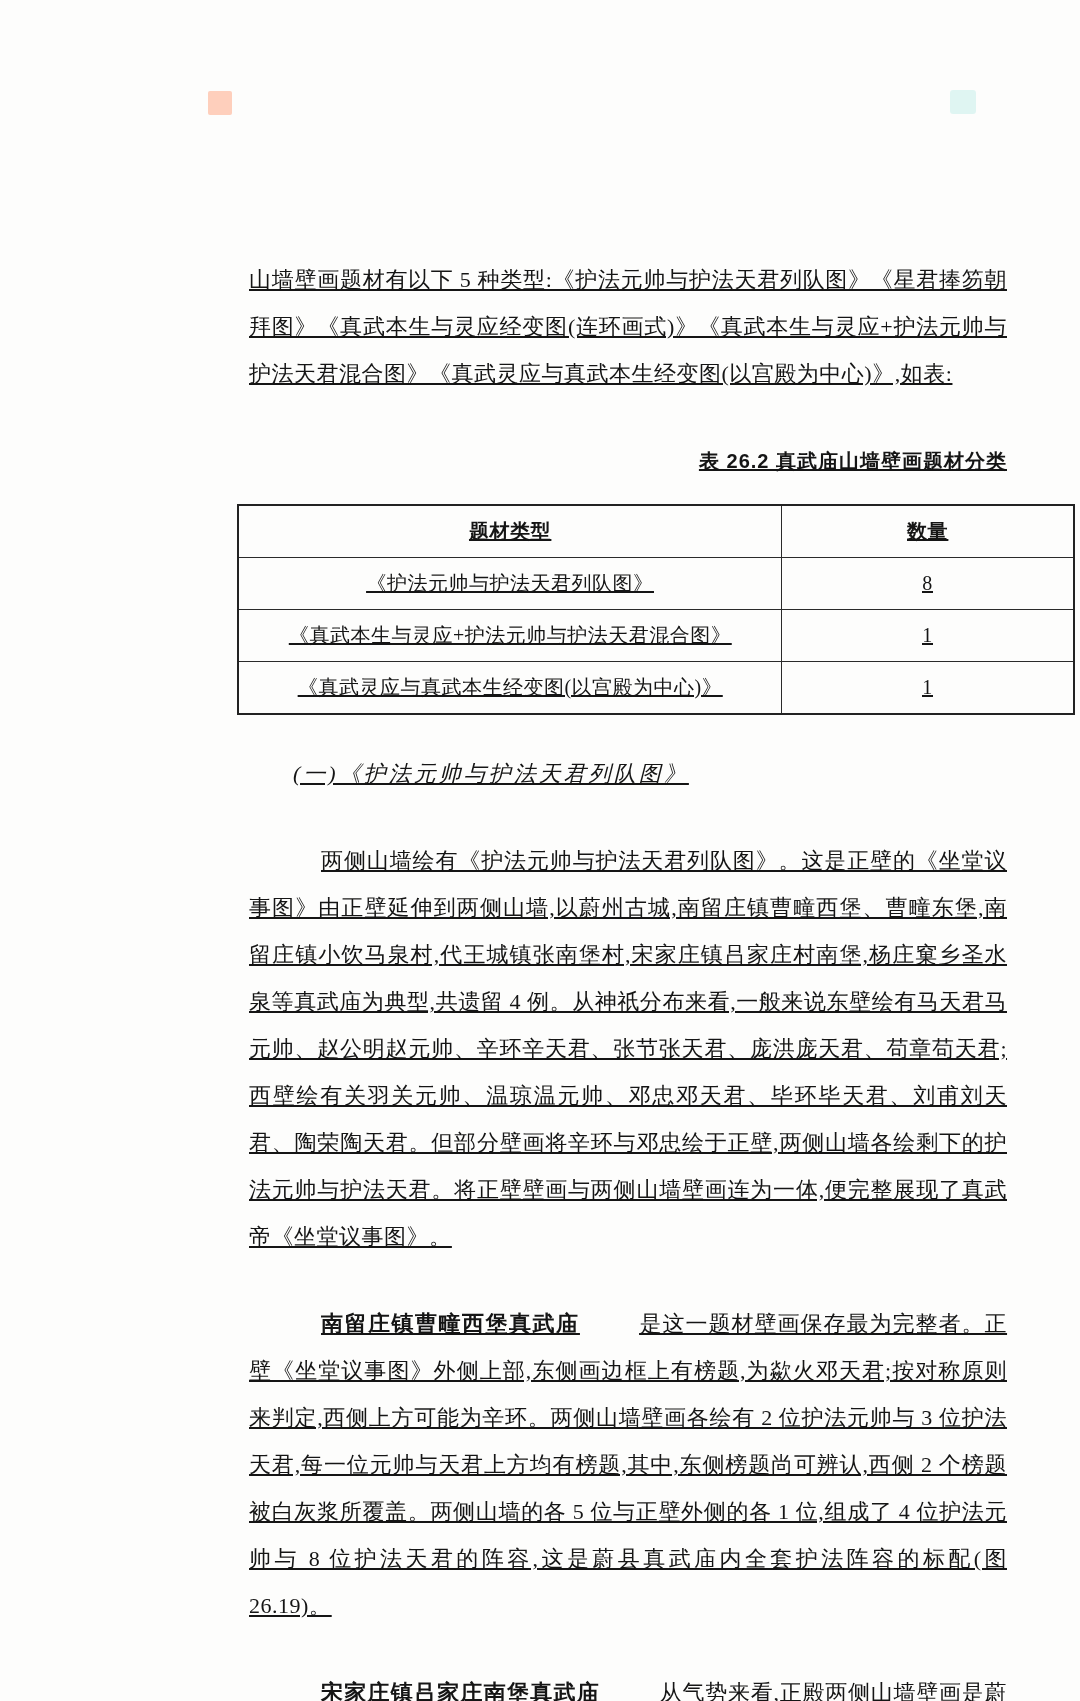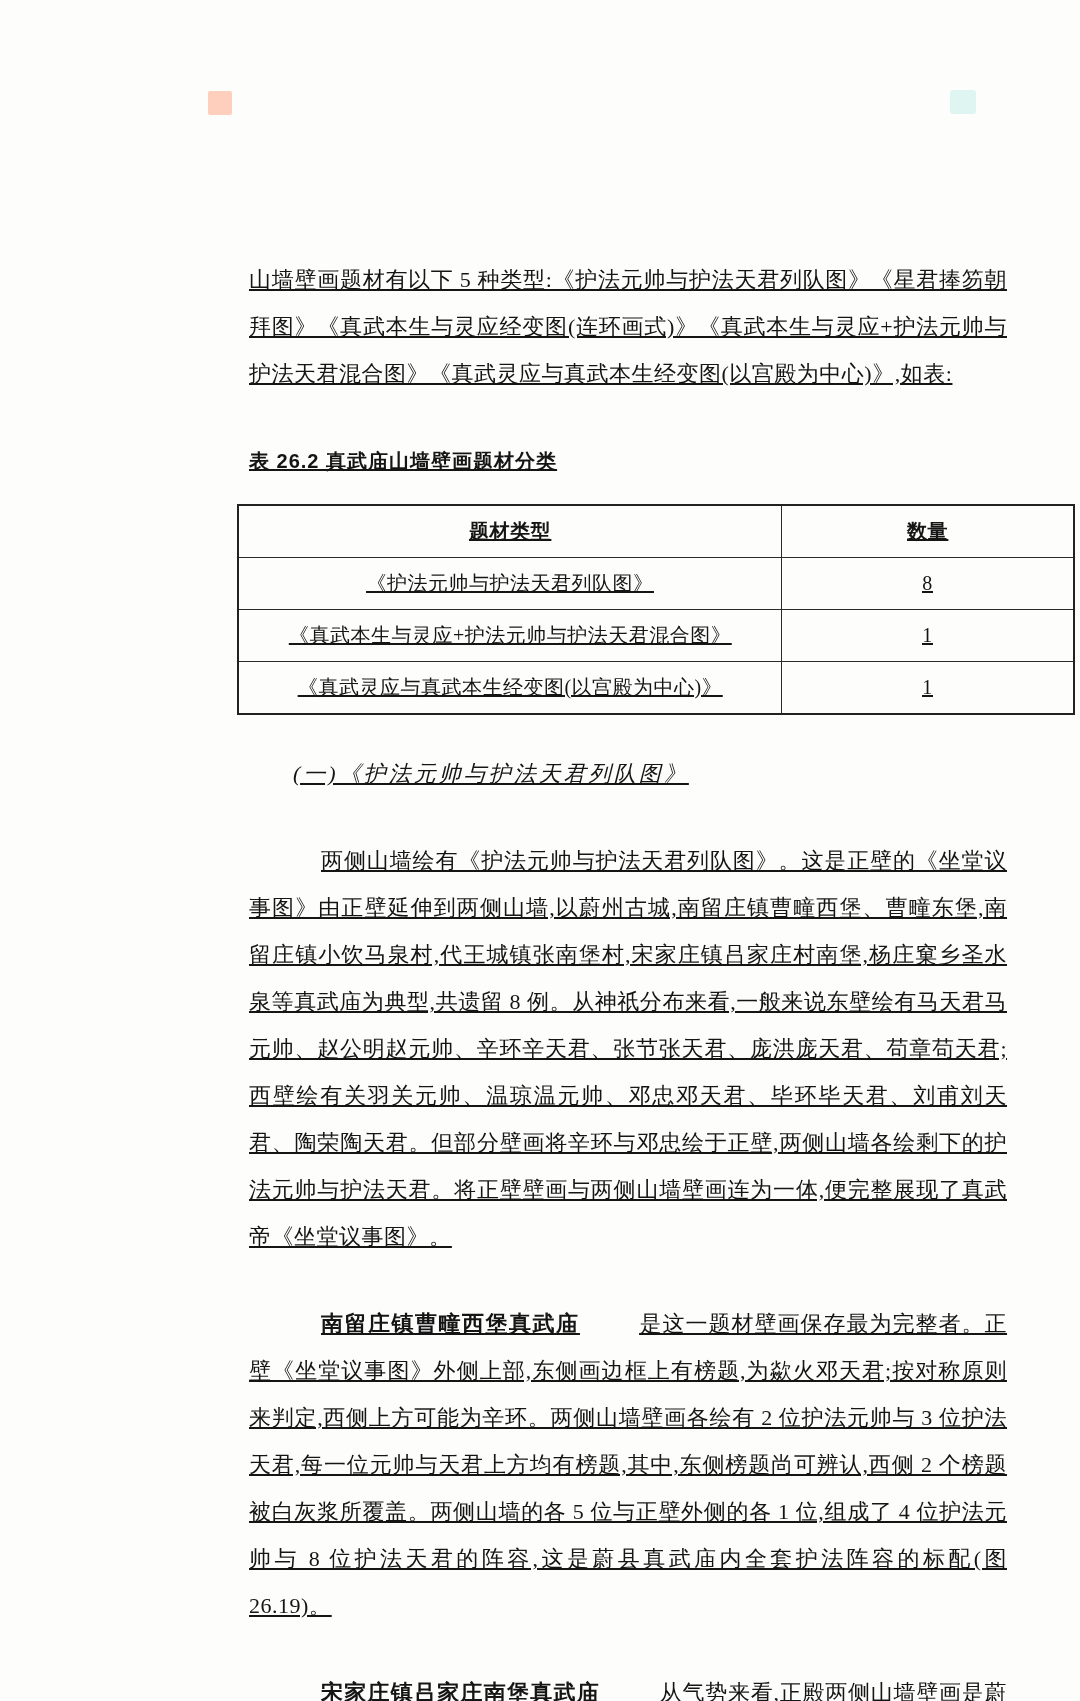--- a/index.html
+++ b/index.html
@@ -30,21 +30,21 @@
   p.indent{ text-indent:2em; }
   .lead{
     font-family:"Liberation Sans","DejaVu Sans",sans-serif;
     font-weight:bold;
     letter-spacing:1px;
     margin-right:.9em;
   }
 
   .table-caption{
     margin-top:27px;
-    text-align:left;
+    text-align:right;
     font-weight:bold;
     font-size:20px;
     letter-spacing:1px;
     font-family:"Liberation Sans","DejaVu Sans",sans-serif;
   }
   table.subject-table{
     margin-top:17px;
     width:838px;
     border-collapse:collapse;
     font-size:20px;
@@ -112,21 +112,21 @@
       </tr>
       <tr>
         <td>《真武灵应与真武本生经变图(以宫殿为中心)》</td>
         <td>1</td>
       </tr>
     </tbody>
       </table>
 
     <p class="section-heading">(一)《护法元帅与护法天君列队图》</p>
 
-    <p class="body-line indent"><span>两侧山墙绘有《护法元帅与护法天君列队图》。这是正壁的《坐堂议事图》由正壁延伸到两侧山墙,以蔚州古城,南留庄镇曹疃西堡、曹疃东堡,南留庄镇小饮马泉村,代王城镇张南堡村,宋家庄镇吕家庄村南堡,杨庄窠乡圣水泉等真武庙为典型,共遗留 8 例。从神祇分布来看,一般来说东壁绘有马天君马元帅、赵公明赵元帅、辛环辛天君、张节张天君、庞洪庞天君、苟章苟天君;西壁绘有关羽关元帅、温琼温元帅、邓忠邓天君、毕环毕天君、刘甫刘天君、陶荣陶天君。但部分壁画将辛环与邓忠绘于正壁,两侧山墙各绘剩下的护法元帅与护法天君。将正壁壁画与两侧山墙壁画连为一体,便完整展现了真武帝《坐堂议事图》。</span></p>
+    <p class="body-line indent"><span>两侧山墙绘有《护法元帅与护法天君列队图》。这是正壁的《坐堂议事图》由正壁延伸到两侧山墙,以蔚州古城,南留庄镇曹疃西堡、曹疃东堡,南留庄镇小饮马泉村,代王城镇张南堡村,宋家庄镇吕家庄村南堡,杨庄窠乡圣水泉等真武庙为典型,共遗留 4 例。从神祇分布来看,一般来说东壁绘有马天君马元帅、赵公明赵元帅、辛环辛天君、张节张天君、庞洪庞天君、苟章苟天君;西壁绘有关羽关元帅、温琼温元帅、邓忠邓天君、毕环毕天君、刘甫刘天君、陶荣陶天君。但部分壁画将辛环与邓忠绘于正壁,两侧山墙各绘剩下的护法元帅与护法天君。将正壁壁画与两侧山墙壁画连为一体,便完整展现了真武帝《坐堂议事图》。</span></p>
 
     <p class="body-line indent"><span class="lead">南留庄镇曹疃西堡真武庙</span><span>是这一题材壁画保存最为完整者。正壁《坐堂议事图》外侧上部,东侧画边框上有榜题,为歘火邓天君;按对称原则来判定,西侧上方可能为辛环。两侧山墙壁画各绘有 2 位护法元帅与 3 位护法天君,每一位元帅与天君上方均有榜题,其中,东侧榜题尚可辨认,西侧 2 个榜题被白灰浆所覆盖。两侧山墙的各 5 位与正壁外侧的各 1 位,组成了 4 位护法元帅与 8 位护法天君的阵容,这是蔚县真武庙内全套护法阵容的标配(图 26.19)。</span></p>
 
 
     <p class="body-line indent"><span class="lead">宋家庄镇吕家庄南堡真武庙</span><span>从气势来看,正殿两侧山墙壁画是蔚县同类题材中较宏大者。护法众神分列,每面山墙有 6 位,西山墙已全毁,东壁白灰墙皮脱落处露出 3 片壁画。从露出的壁画人物推断,每面绘有 6 位护法神像。东壁最南侧护法神像手执玉环,为温元帅温琼,其他护法神已无法看清。壁画神像高大魁梧,颇有气势,应是较早的粉本(图 26.22)。</span></p>
 
   </div>
 
   <div class="footer">
     <span class="pagenum">1802</span>

